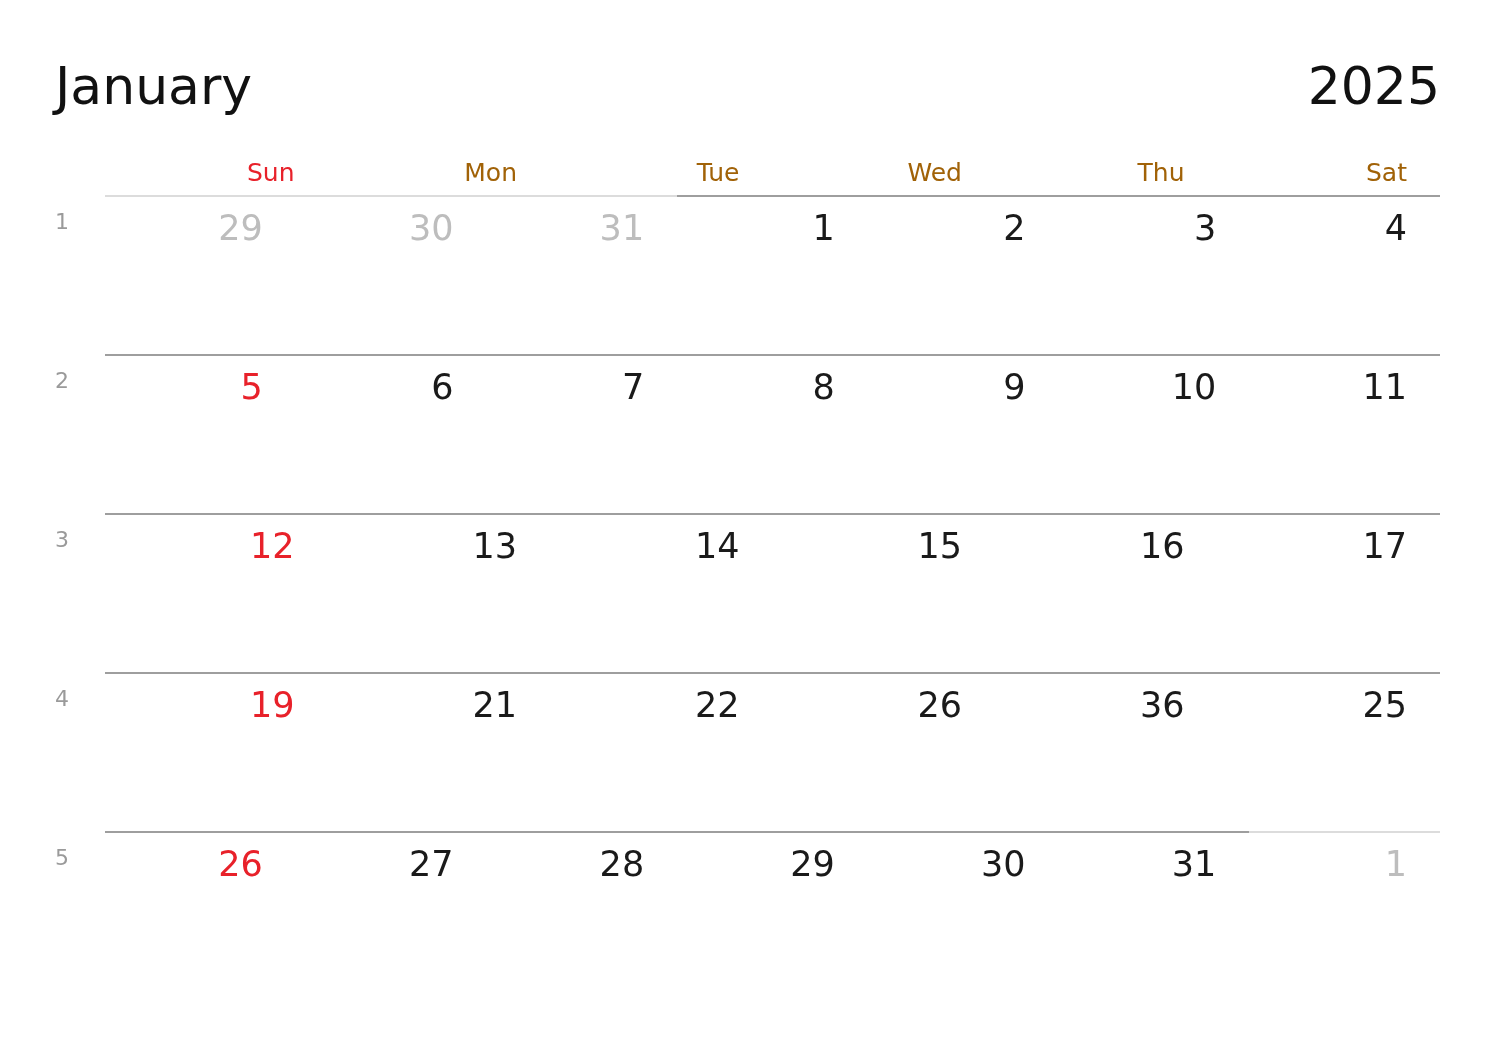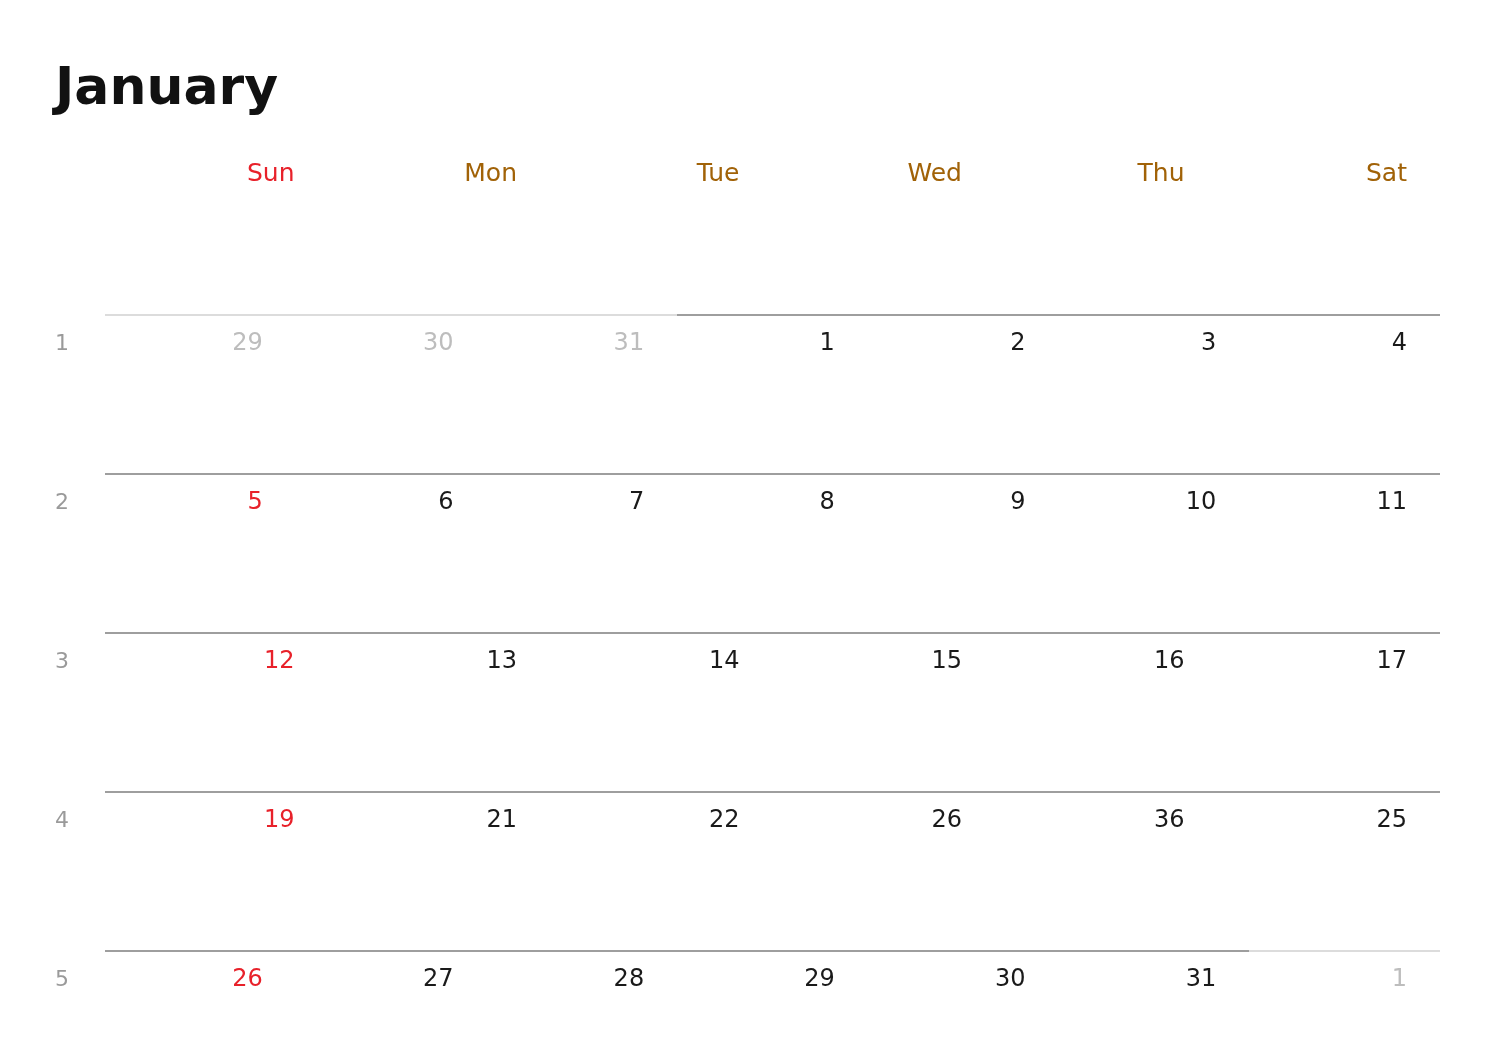--- a/index.html
+++ b/index.html
@@ -29,21 +29,21 @@
     left: 55px;
     top: 60px;
     width: 1385px;
     height: 70px;
     display: flex;
     align-items: baseline;
     justify-content: space-between;
   }
   .cal-month {
     font-size: 52px;
-    font-weight: 700;
+    font-weight: 400;
     color: #111111;
     line-height: 1;
     letter-spacing: 0px;
   }
   .cal-year {
     font-size: 52px;
     font-weight: 400;
     color: #111111;
     line-height: 1;
   }
@@ -51,21 +51,21 @@
   
   .cal-grid {
     position: absolute;
     left: 55px;
     top: 150px;
     width: 1385px;
   }
 
   .week-row {
     display: flex;
-    align-items: flex-end;
+    align-items: flex-start;
   }
 
   
   .wk-num {
     width: 50px;
     flex: 0 0 50px;
     font-size: 22px;
     color: #9a9a9a;
     line-height: 1;
     padding-top: 18px;
@@ -110,21 +110,21 @@
     height: 159px;
   }
   .date-row .day-cell {
     border-top: 2px solid #9e9e9e;
     padding-top: 14px;
   }
   .date-row .day-cell.light-rule {
     border-top-color: #dcdcdc;
   }
   .date-row .day-cell .num {
-    font-size: 24px;
+    font-size: 35px;
     color: #1a1a1a;
     line-height: 1;
     display: inline-block;
   }
   .date-row .day-cell .num.sun {
     color: #e8212a;
   }
   .date-row .day-cell .num.other {
     color: #bdbdbd;
   }
@@ -132,20 +132,21 @@
     padding-top: 16px;
   }
 </style>
 </head>
 <body>
 
 <div id="calendar-page">
 
   <div class="cal-header">
     <div class="cal-month">January</div>
+    <div class="cal-year">2025</div>
   </div>
 
   <div class="cal-grid">
 
     <div class="week-row head-row">
       <div class="wk-spacer"></div>
 
     <div class="head-cell sunday">Sun</div>
         <div class="head-cell">Mon</div>
         <div class="head-cell">Tue</div>

